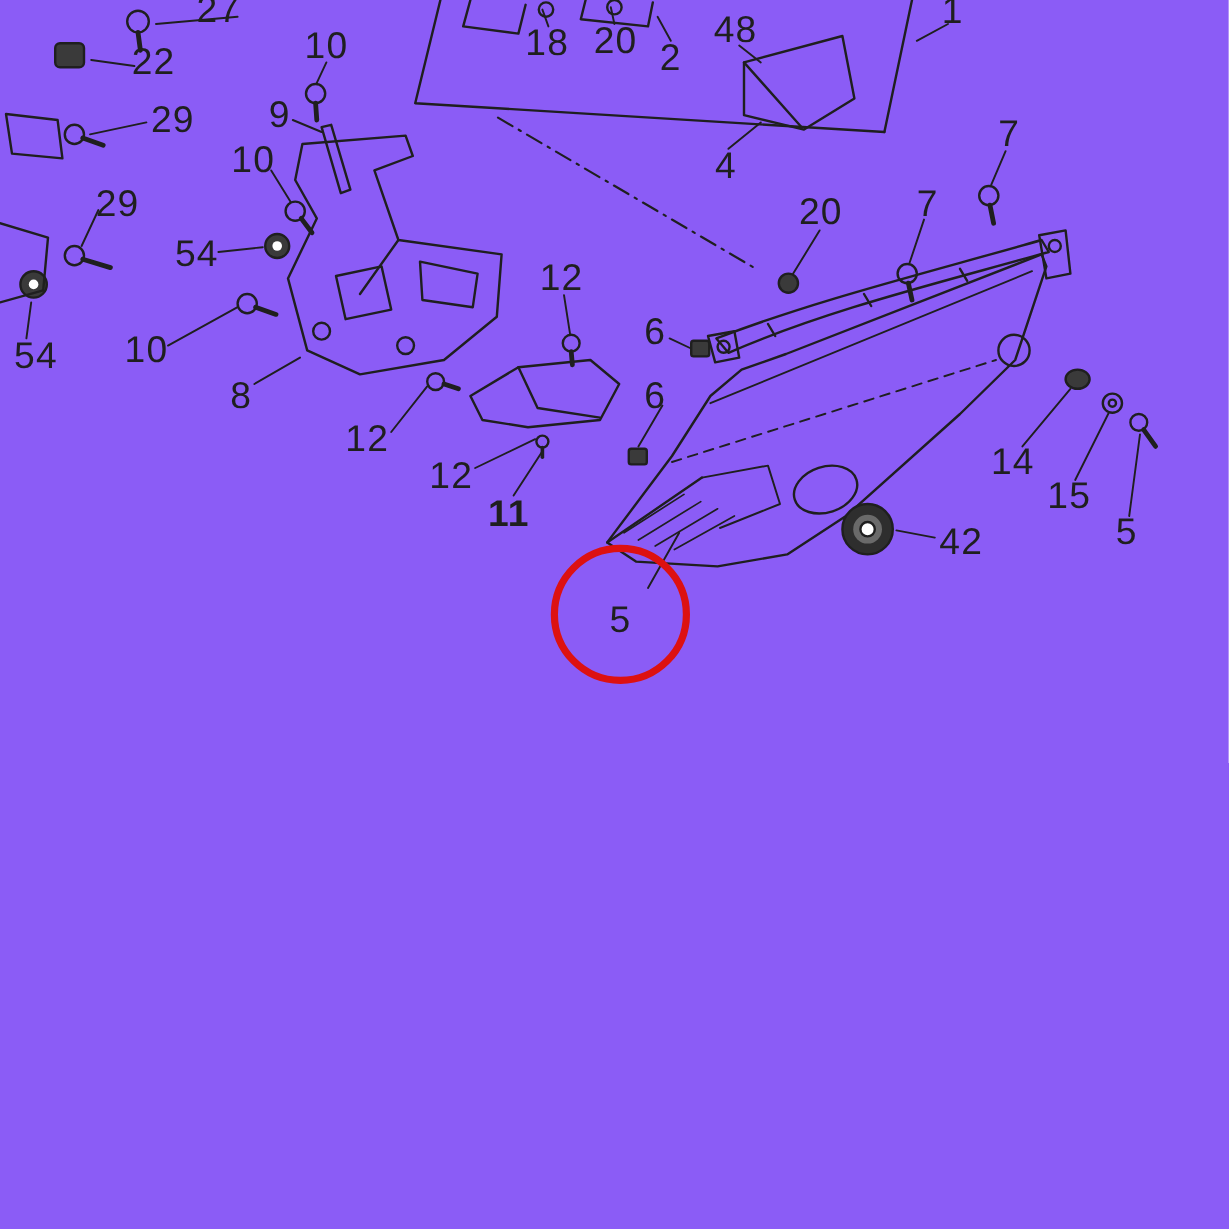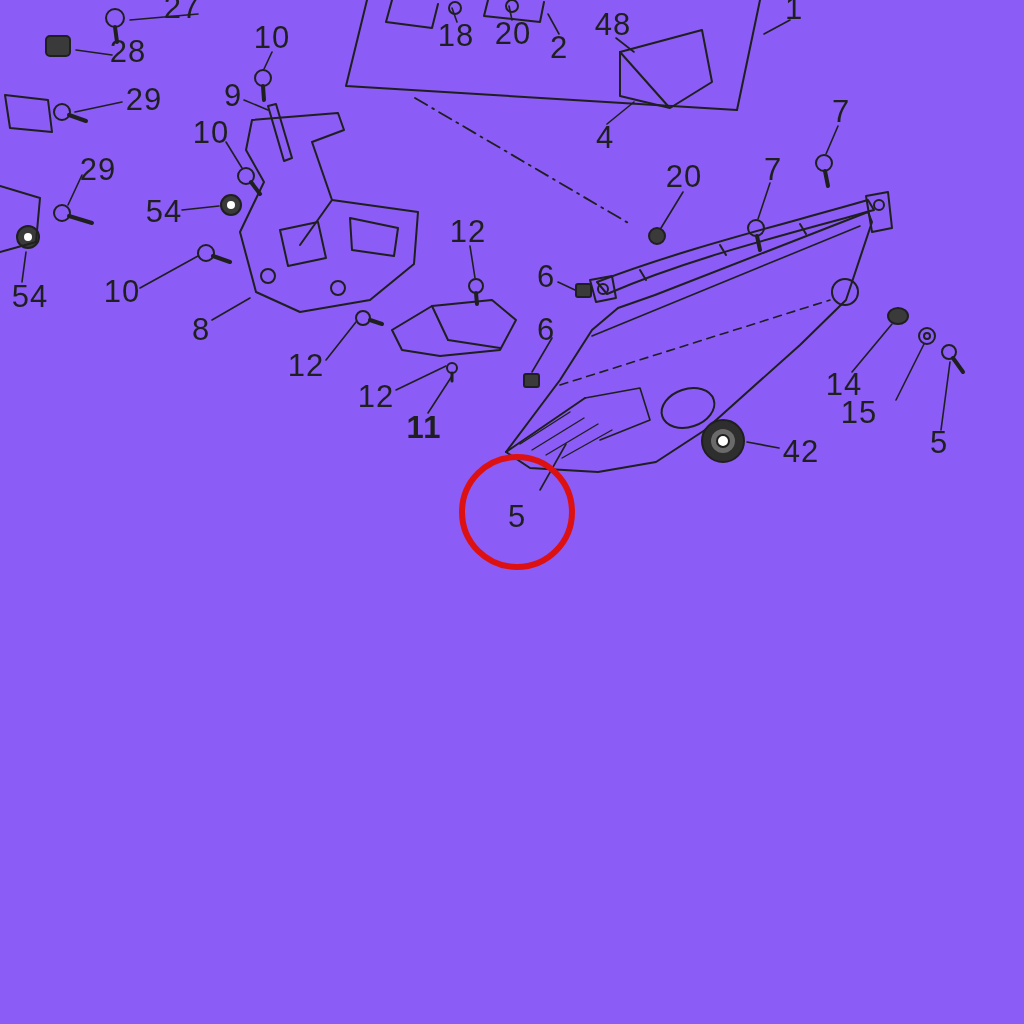--- a/index.html
+++ b/index.html
@@ -159,21 +159,21 @@
       <line x1="852" y1="372" x2="892" y2="324"></line>
       <line x1="896" y1="400" x2="924" y2="344"></line>
       <line x1="941" y1="430" x2="950" y2="362"></line>
     </g>
 
     <circle cx="517" cy="512" r="55" stroke="#dd1111" stroke-width="6"></circle>
   </svg>
 
   <div class="labels-layer">
       <span class="part-label" style="left: 182px; top: 8px; color: rgb(31, 31, 31);">27</span>
-      <span class="part-label" style="left: 128px; top: 52px; color: rgb(31, 31, 31);">28</span>
+      <span class="part-label" style="left: 128px; top: 52px; color: rgb(31, 31, 31);">22</span>
       <span class="part-label" style="left: 144px; top: 100px; color: rgb(31, 31, 31);">29</span>
       <span class="part-label" style="left: 98px; top: 170px; color: rgb(31, 31, 31);">29</span>
       <span class="part-label" style="left: 164px; top: 212px; color: rgb(31, 31, 31);">54</span>
       <span class="part-label" style="left: 30px; top: 297px; color: rgb(31, 31, 31);">54</span>
       <span class="part-label" style="left: 272px; top: 38px; color: rgb(31, 31, 31);">10</span>
       <span class="part-label" style="left: 233px; top: 96px; color: rgb(31, 31, 31);">9</span>
       <span class="part-label" style="left: 211px; top: 133px; color: rgb(31, 31, 31);">10</span>
       <span class="part-label" style="left: 122px; top: 292px; color: rgb(31, 31, 31);">10</span>
       <span class="part-label" style="left: 201px; top: 330px; color: rgb(31, 31, 31);">8</span>
       <span class="part-label" style="left: 468px; top: 232px; color: rgb(31, 31, 31);">12</span>
@@ -187,16 +187,16 @@
       <span class="part-label" style="left: 559px; top: 48px; color: rgb(31, 31, 31);">2</span>
       <span class="part-label" style="left: 613px; top: 25px; color: rgb(31, 31, 31);">48</span>
       <span class="part-label" style="left: 605px; top: 138px; color: rgb(31, 31, 31);">4</span>
       <span class="part-label" style="left: 794px; top: 9px; color: rgb(31, 31, 31);">1</span>
       <span class="part-label" style="left: 684px; top: 177px; color: rgb(31, 31, 31); text-align: right;">20</span>
       <span class="part-label" style="left: 773px; top: 170px; color: rgb(31, 31, 31);">7</span>
       <span class="part-label" style="left: 841px; top: 112px; color: rgb(31, 31, 31);">7</span>
       <span class="part-label" style="left: 517px; top: 517px; color: rgb(31, 31, 31);">5</span>
       <span class="part-label" style="left: 801px; top: 452px; color: rgb(31, 31, 31);">42</span>
       <span class="part-label" style="left: 844px; top: 385px; color: rgb(31, 31, 31);">14</span>
-      <span class="part-label" style="left: 859px; top: 413px; color: rgb(31, 31, 31);">15</span>
+      <span class="part-label" style="left: 891px; top: 413px; color: rgb(31, 31, 31);">15</span>
       <span class="part-label" style="left: 939px; top: 443px; color: rgb(31, 31, 31);">5</span>
     </div>
 </div>
 
 </body></html>

